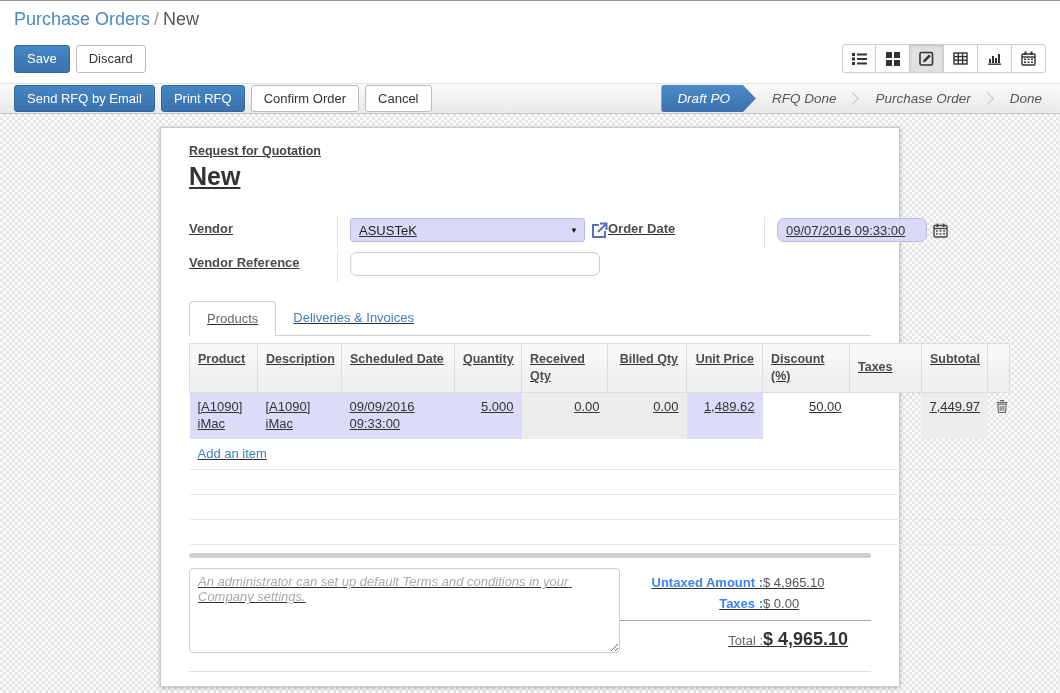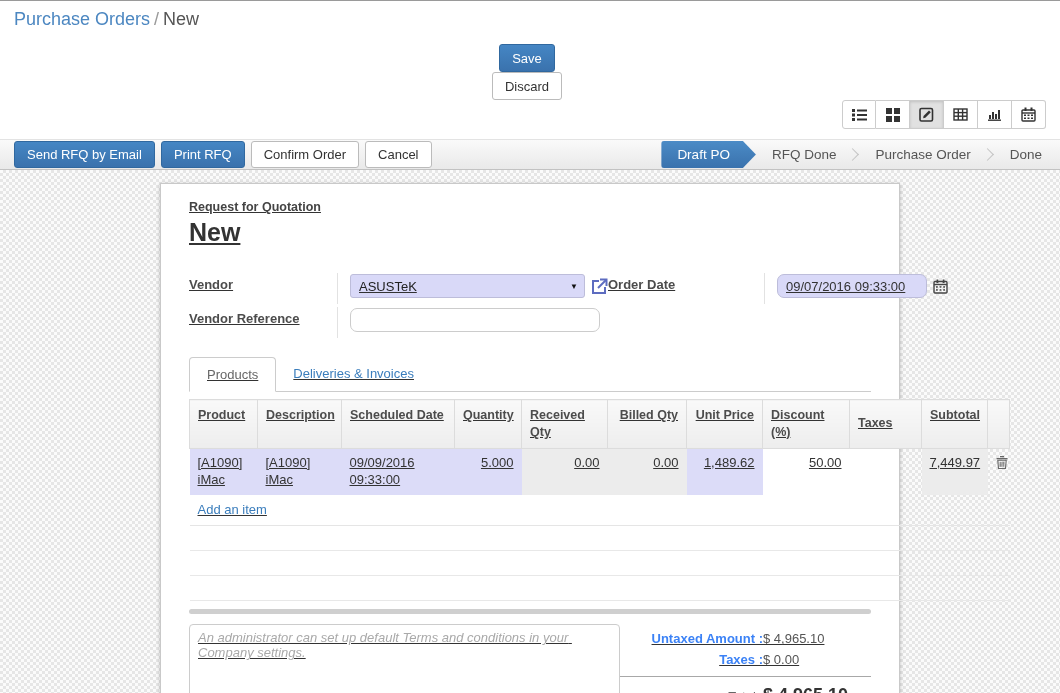--- a/index.html
+++ b/index.html
@@ -12,21 +12,21 @@
     display:flex; flex-direction:column;
   }
 
   
   .topbar { background:#fff; padding:6px 14px 10px; }
   .breadcrumb { font-size:18px; padding:2px 0 0; margin-bottom:14px; }
   .breadcrumb .root { color:#4c87c1; cursor:pointer; }
   .breadcrumb .sep { color:#999; padding:0 4px; }
   .breadcrumb .current { color:#555; }
 
-  .toolbar-row { display:flex; align-items:center;flex-direction:column; }
+  .toolbar-row { display:flex; align-items:center; }
   .btn {
     font-family:inherit; font-size:13px; height:28px; padding:0 12px;
     border-radius:3px; border:1px solid #bbb; background:#fff; color:#333;
     cursor:pointer; margin-right:6px;
   }
   .btn-primary {
     background:linear-gradient(#4586c4,#3a72ad); border-color:#30689f; color:#fff;
   }
   .view-switcher { margin-left:auto; display:flex; }
   .vs-btn {
@@ -41,21 +41,21 @@
 
   
   .actionbar {
     height:31px; background:linear-gradient(#fafafa,#e9e9e9);
     border-top:1px solid #e3e3e3; border-bottom:1px solid #c2c2c2;
     display:flex; align-items:center; padding:0 0 0 14px;
   }
   .actionbar .btn { height:27px; }
 
   .statusbar { margin-left:auto; display:flex; align-items:stretch; height:100%; font-size:13.5px; color:#555; }
-  .stage { display:flex; align-items:center; padding:0 16px; white-space:nowrap; }
+  .stage { display:flex; align-items:center; padding:0 16px; white-space:nowrap;font-style:italic; }
   .stage.active {
     background:linear-gradient(#4b8bc6,#3a72ad); color:#fff;
     clip-path:polygon(0 0, calc(100% - 13px) 0, 100% 50%, calc(100% - 13px) 100%, 0 100%);
     padding:0 26px 0 16px; border-radius:3px 0 0 3px; margin:1px 0;
   }
   .chev { width:9px; height:9px; border-top:1px solid #c3c3c3; border-right:1px solid #c3c3c3;
     transform:rotate(45deg); align-self:center; margin:0 2px 0 -4px; }
   .stage.last { padding-right:18px; }
 
   

